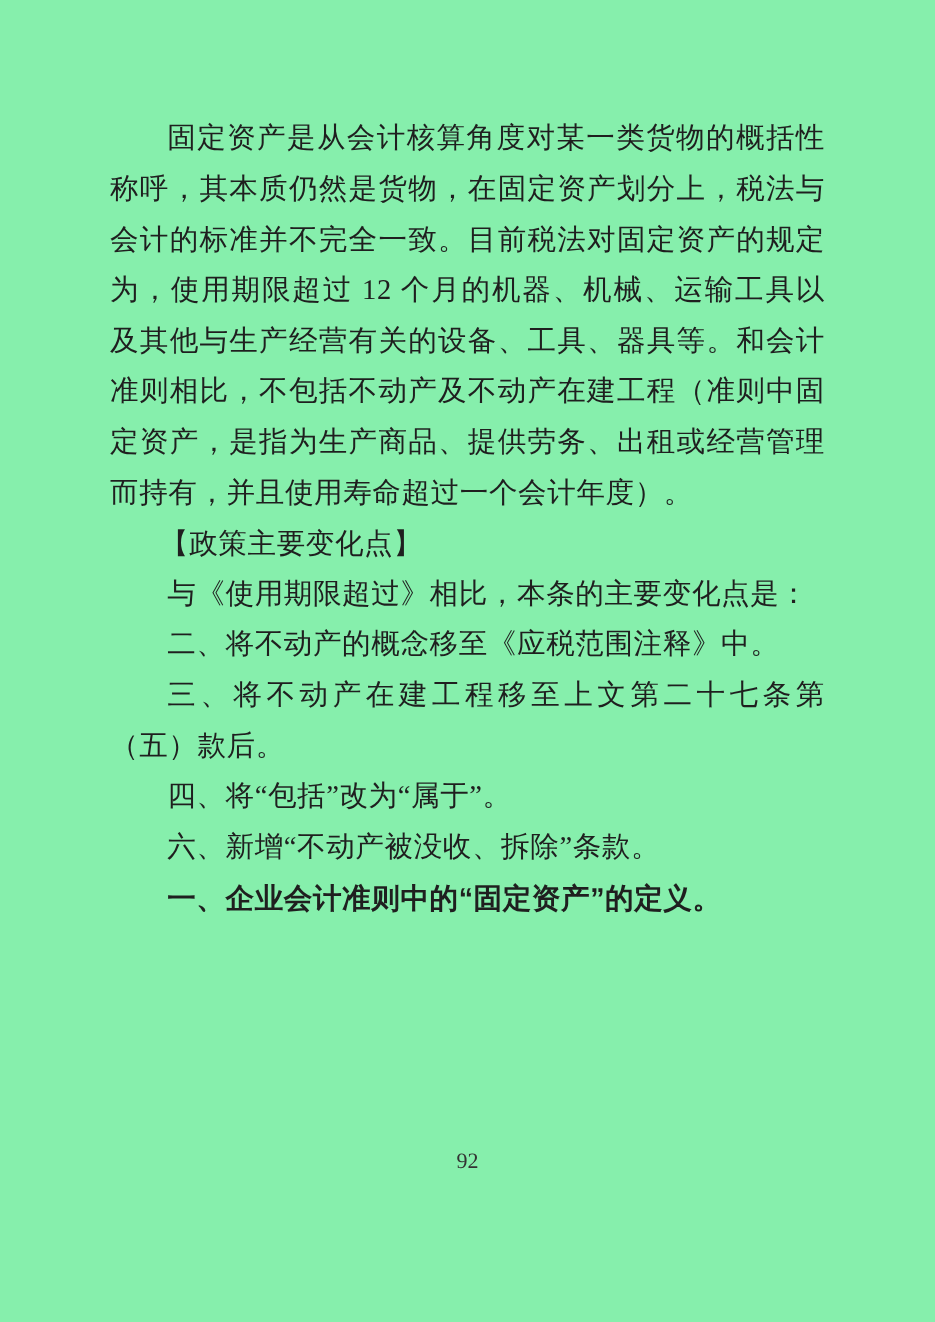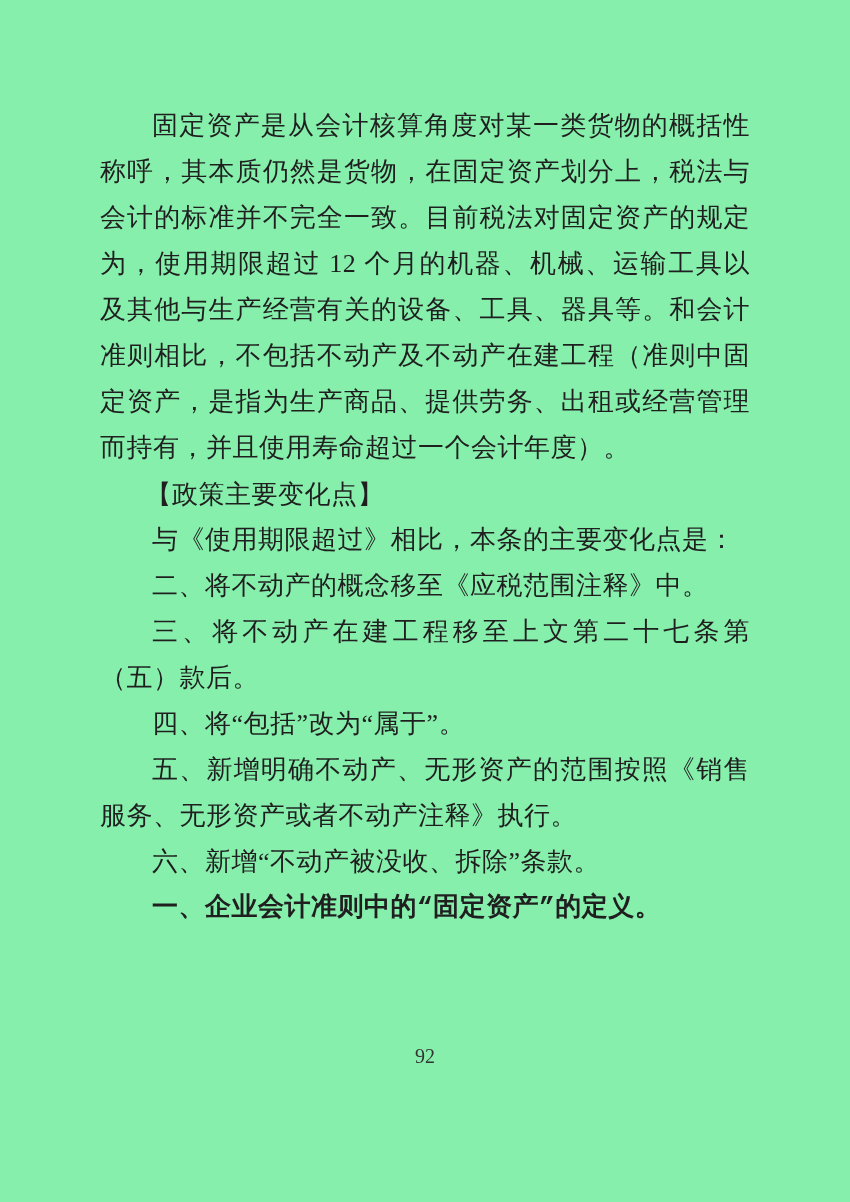--- a/index.html
+++ b/index.html
@@ -32,21 +32,21 @@
     letter-spacing: 0.5px;
     word-break: break-all;
   }
   .content p.section-heading {
     font-family: "Liberation Sans", "DejaVu Sans", sans-serif;
     font-weight: 400;
     text-align: left;
     text-indent: 1.75em;
   }
   .content p.bold-para {
-    font-family: Liberation Mono, monospace;
+    font-family: Liberation Sans, sans-serif;
     font-weight: 700;
     text-align: left;
   }
   .page-number {
     position: absolute;
     top: 1046px;
     left: 0;
     width: 850px;
     text-align: center;
     font-size: 20px;
@@ -59,18 +59,17 @@
 <body>
 
 <div class="page">
   <div class="content">
     <p class="body-para">固定资产是从会计核算角度对某一类货物的概括性称呼，其本质仍然是货物，在固定资产划分上，税法与会计的标准并不完全一致。目前税法对固定资产的规定为，使用期限超过 12 个月的机器、机械、运输工具以及其他与生产经营有关的设备、工具、器具等。和会计准则相比，不包括不动产及不动产在建工程（准则中固定资产，是指为生产商品、提供劳务、出租或经营管理而持有，并且使用寿命超过一个会计年度）。</p>
     <p class="section-heading">【政策主要变化点】</p>
     <p class="body-para">与《使用期限超过》相比，本条的主要变化点是：</p>
     <p class="body-para">二、将不动产的概念移至《应税范围注释》中。</p>
     <p class="body-para">三、将不动产在建工程移至上文第二十七条第（五）款后。</p>
     <p class="body-para">四、将“包括”改为“属于”。</p>
-    <p class="body-para">五、新增明确不动产、无形资产的范围按照《销售服务、无形资产或者不动产注释》执行。</p>
     <p class="body-para">六、新增“不动产被没收、拆除”条款。</p>
     <p class="bold-para">一、企业会计准则中的“固定资产”的定义。</p>
   </div>
   <div class="page-number">92</div>
 </div>
 
 </body></html>

